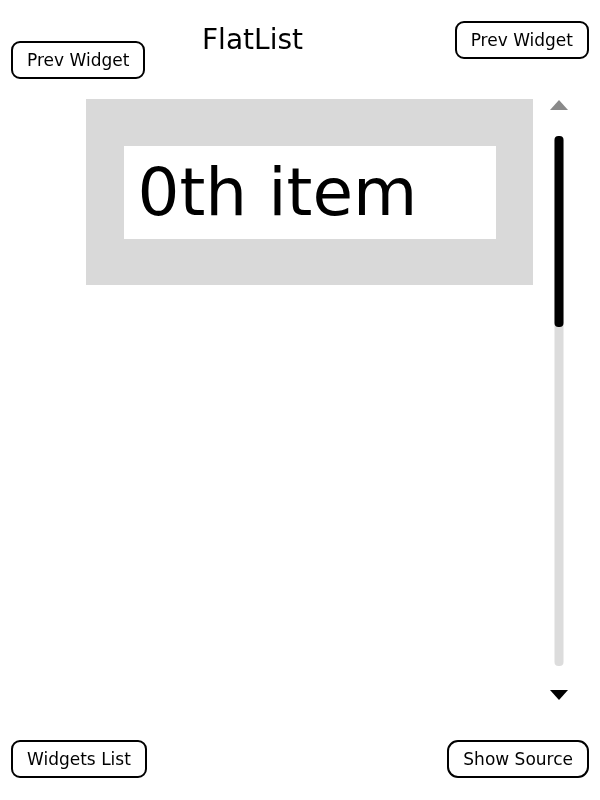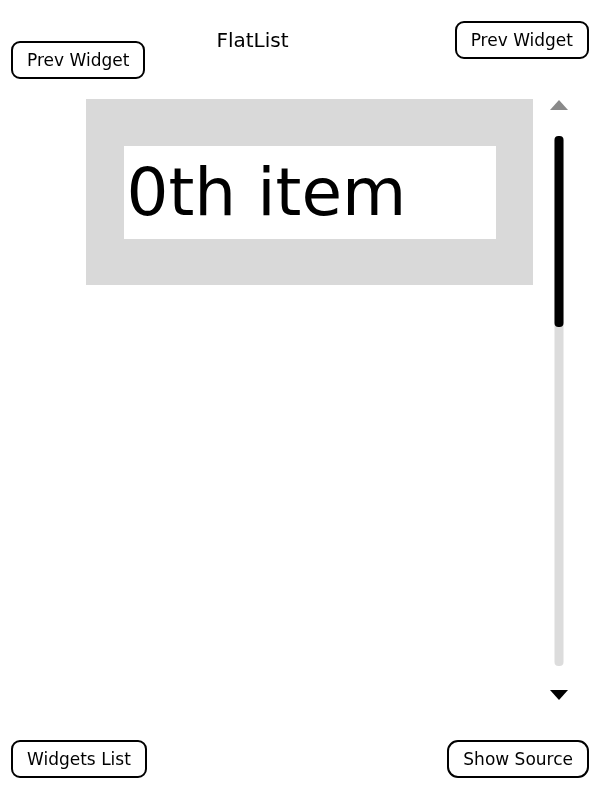--- a/index.html
+++ b/index.html
@@ -43,21 +43,21 @@
     width: 600px;
     height: 80px;
   }
   #prev-widget-button { left: 11px; top: 21px; margin-top: 20px; }
   #next-widget-button { right: 11px; top: 21px; }
   #page-title {
     position: absolute;
     left: 0; top: 20px;
     width: 505px;
     text-align: center;
-    font-size: 20px;
+    font-size: 28px;
     line-height: 40px;
     letter-spacing: 0px;
   }
 
   
   #bottom-bar {
     position: absolute;
     left: 0; top: 720px;
     width: 600px;
     height: 60px;
@@ -92,21 +92,21 @@
     justify-content: center;
   }
   .list-item-label {
     box-sizing: border-box;
     width: 372px;
     height: 93px;
     background: #ffffff;
     display: flex;
     align-items: center;
     justify-content: flex-start;
-    padding-left: 3px;
+    padding-left: 14px;
     font-size: 66px;
     line-height: 93px;
     color: #000000;
     overflow: hidden;
     white-space: nowrap;
   }
 
   
   #flatlist-scrollbar {
     position: absolute;

